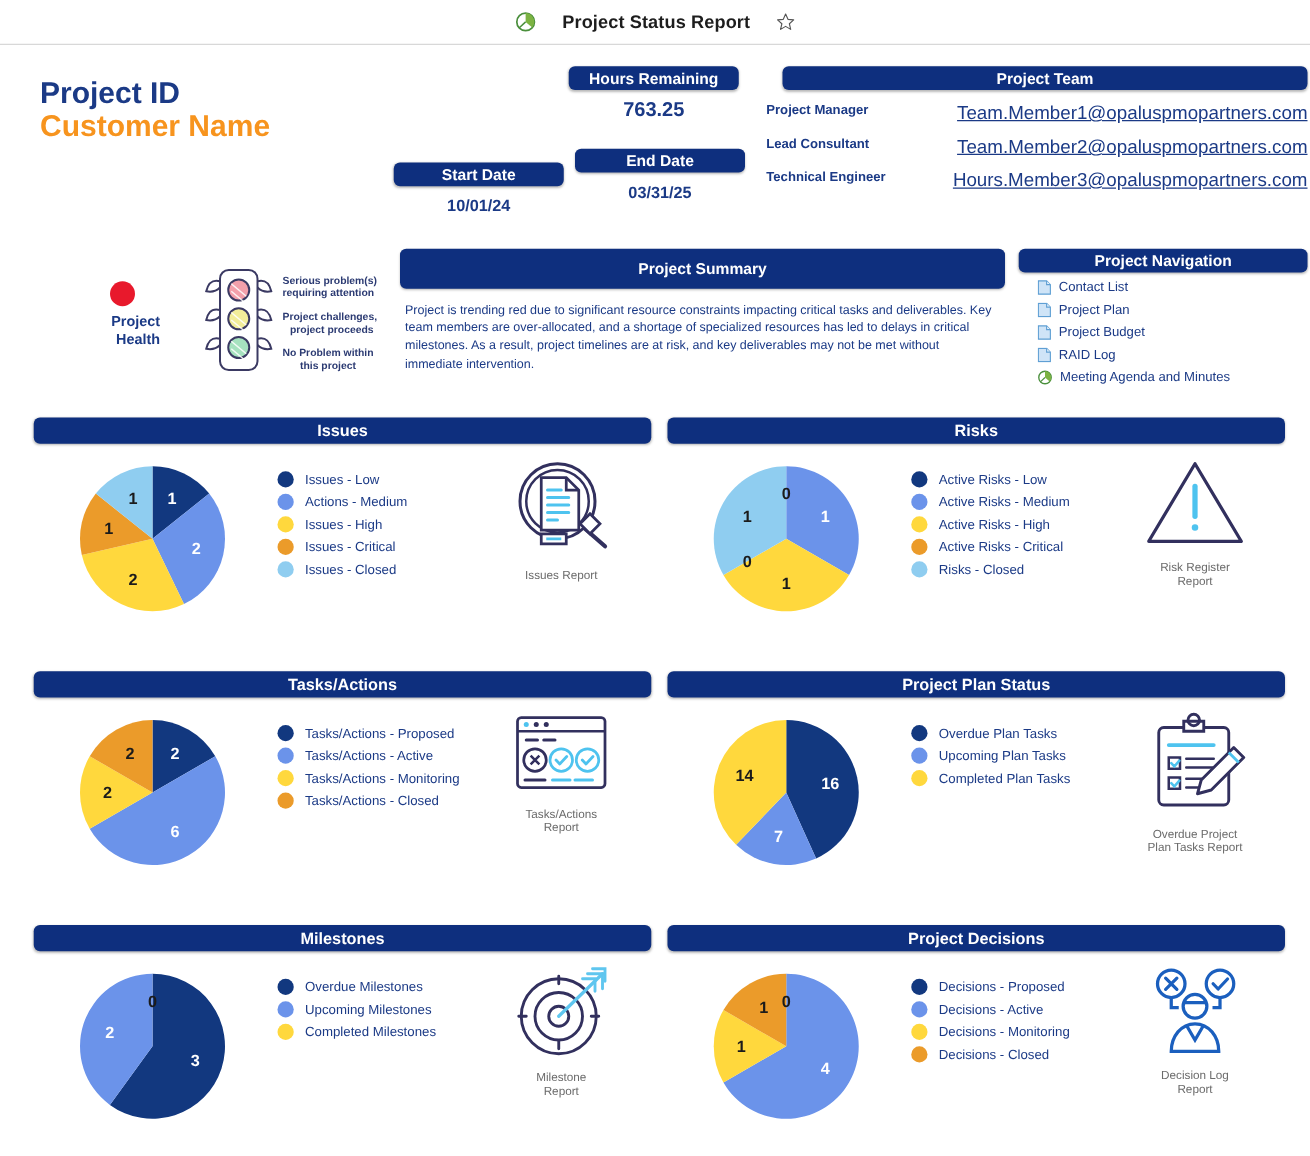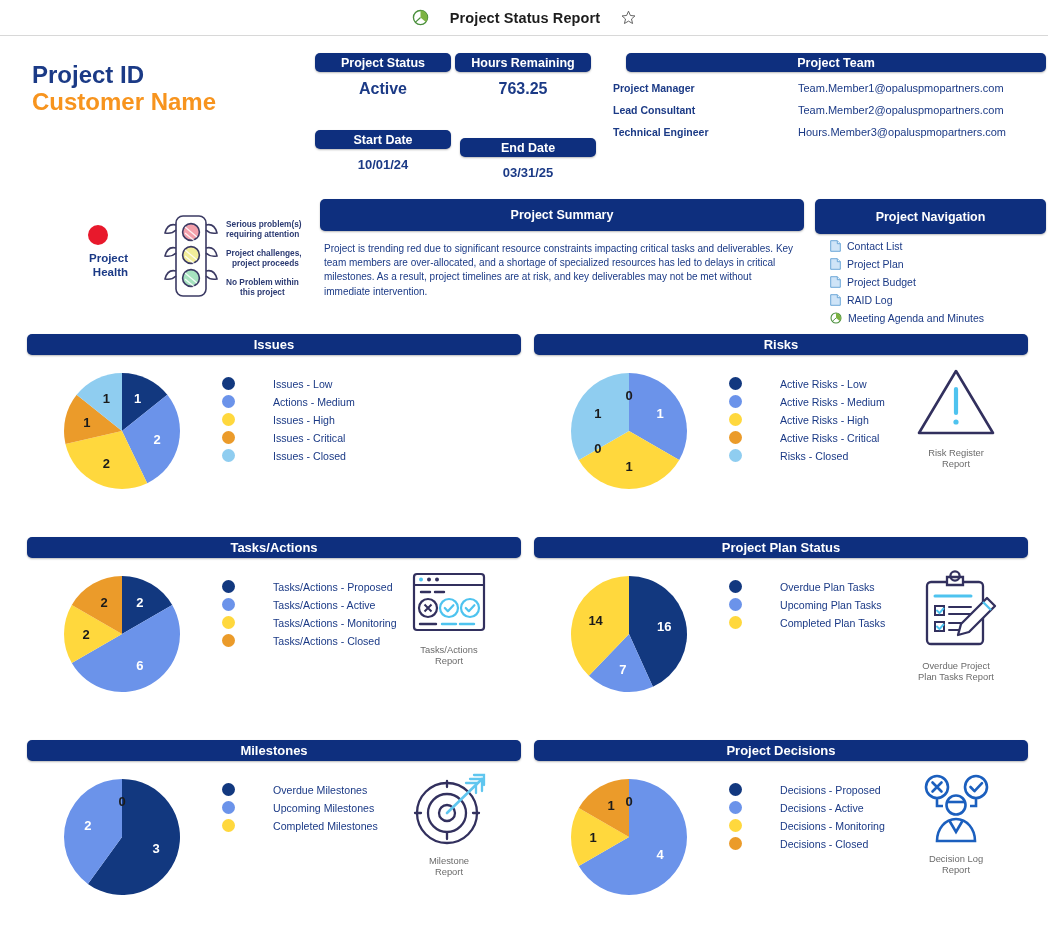--- a/index.html
+++ b/index.html
@@ -29,58 +29,58 @@
   .ident .cust{font-size:24px;font-weight:bold;color:#f7941e;}
 
   
   .kpi{position:absolute;width:136px;}
   .kpi .navybar{height:19px;font-size:12.5px;}
   .kpi .val{margin-top:8px;text-align:center;font-size:16px;font-weight:bold;color:#1b3a86;}
   .kpi.small .val{font-size:13px;}
   #kpi-status{left:315px;top:53px;}
   #kpi-hours{left:455px;top:53px;}
   #kpi-start{left:315px;top:130px;}
-  #kpi-end{left:460px;top:138px;}
+  #kpi-end{left:460px;top:119px;}
 
   
   #team{position:absolute;left:606px;top:53px;width:440px;}
   #team .navybar{height:19px;font-size:12.5px;margin-left:20px;}
   .team-row{display:flex;align-items:flex-start;margin-top:10px;}
   .team-role{width:185px;padding-left:7px;font-size:10.5px;font-weight:bold;color:#1b3a86;}
-  .team-mail{font-size:11px;color:#1b3a86;}
+  .team-mail{font-size:15px;color:#1b3a86;text-decoration:underline;}
 
   
   #health{position:absolute;left:68px;top:225px;width:60px;text-align:right;}
   .health-dot{width:20px;height:20px;border-radius:50%;background:#e8192c;margin:0 auto 6px;}
   .health-lbl{font-size:11.5px;font-weight:bold;color:#1b3a86;line-height:1.25;}
 
   #tl{position:absolute;left:160px;top:212px;width:150px;height:92px;}
 
   
   #summary{position:absolute;left:320px;top:199px;width:484px;}
   #summary .navybar{height:32px;font-size:12.5px;}
   .summary-txt{margin-top:11px;padding:0 4px;font-size:10px;line-height:1.42;color:#1b3a86;}
 
   
   #nav{position:absolute;left:815px;top:199px;width:231px;}
-  #nav .navybar{height:35px;font-size:12.5px;}
+  #nav .navybar{height:19px;font-size:12.5px;}
   .nav-item{display:flex;align-items:center;gap:6px;margin-top:6px;padding-left:15px;font-size:10.5px;color:#1b3a86;cursor:pointer;}
   .nav-item:first-of-type{margin-top:8px;}
   .doc-ico{width:11px;height:12px;flex:none;}
   .clock-ico{width:12px;height:12px;flex:none;}
 
   
   .sect{position:absolute;width:494px;}
   .sect > .navybar{height:21px;font-size:13px;width:100%;box-sizing:border-box;}
   .sect-body{position:relative;height:170px;}
   .pie-wrap{position:absolute;left:33px;top:14px;}
   .legend{position:absolute;left:195px;top:22px;}
   .leg-row{display:flex;align-items:center;gap:9px;margin-bottom:5px;}
   .leg-sw{width:13px;height:13px;border-radius:50%;flex:none;}
-  .leg-lbl{font-size:10.6px;color:#1b3a86;white-space:nowrap;margin-left:29px;}
+  .leg-lbl{font-size:10.6px;color:#1b3a86;white-space:nowrap;}
   .rpt{position:absolute;right:12px;top:10px;width:120px;text-align:center;cursor:pointer;}
   .rpt-cap{margin-top:2px;font-size:9.4px;color:#6b6b6b;line-height:1.22;}
 
   #sec-issues{left:27px;top:334px;}
   #sec-risks{left:534px;top:334px;}
   #sec-tasks{left:27px;top:537px;}
   #sec-plan{left:534px;top:537px;}
   #sec-miles{left:27px;top:740px;}
   #sec-dec{left:534px;top:740px;}
 </style>
@@ -103,24 +103,20 @@
         <path d="M10 1.6 L12.5 7.3 L18.6 7.9 L14 12 L15.4 18 L10 14.8 L4.6 18 L6 12 L1.4 7.9 L7.5 7.3 Z" fill="none" stroke="#555" stroke-width="1.2" stroke-linejoin="round"></path>
       </svg>
     </span>
   </div>
 
   <div class="ident">
     <div class="pid">Project ID</div>
     <div class="cust">Customer Name</div>
   </div>
 
-  <div class="kpi" id="kpi-status">
-    <div class="navybar">Project Status</div>
-    <div class="val">Active</div>
-  </div>
   <div class="kpi" id="kpi-hours">
     <div class="navybar">Hours Remaining</div>
     <div class="val">763.25</div>
   </div>
   <div class="kpi small" id="kpi-start">
     <div class="navybar">Start Date</div>
     <div class="val">10/01/24</div>
   </div>
   <div class="kpi small" id="kpi-end">
     <div class="navybar">End Date</div>
@@ -267,20 +263,36 @@
           </div>
           <div class="leg-row">
             <span class="leg-sw" style="background: rgb(235, 155, 42);"></span>
             <span class="leg-lbl">Issues - Critical</span>
           </div>
           <div class="leg-row">
             <span class="leg-sw" style="background: rgb(143, 205, 240);"></span>
             <span class="leg-lbl">Issues - Closed</span>
           </div>
         </div>
+      <div class="rpt">
+        <svg width="86" height="82" viewBox="0 0 86 82">
+          <circle cx="40" cy="36" r="30" fill="none" stroke="#32305e" stroke-width="2.4"></circle>
+          <circle cx="40" cy="36" r="25" fill="none" stroke="#32305e" stroke-width="2"></circle>
+          <path d="M27 17h20l10 10v32H27z" fill="#fff" stroke="#32305e" stroke-width="2.2"></path>
+          <path d="M47 17v10h10" fill="none" stroke="#32305e" stroke-width="2.2"></path>
+          <g stroke="#4ec3ef" stroke-width="2.4" stroke-linecap="round">
+            <path d="M32 27h11M32 33h17M32 39h17M32 45h17M32 51h8"></path>
+          </g>
+          <path d="M27 62h20v8H27z" fill="#fff" stroke="#32305e" stroke-width="2.2"></path>
+          <path d="M31 66h12" stroke="#4ec3ef" stroke-width="2.2"></path>
+          <path d="M62 58l16 14" stroke="#32305e" stroke-width="3.4" stroke-linecap="round"></path>
+          <path d="M58 54l8-8 8 8-8 8z" fill="#fff" stroke="#32305e" stroke-width="2.2"></path>
+        </svg>
+        <div class="rpt-cap"><span>Issues Report</span></div>
+      </div>
     </div>
   </div>
 
   <div class="sect" id="sec-risks">
     <div class="navybar">Risks</div>
     <div class="sect-body">
       <div class="pie-wrap"><svg width="124" height="124" viewBox="0 0 124 124">
             <path d="M 62 62 L 62 4 A 58 58 0 0 1 112.22947341949745 91 Z" fill="#6b93ea"></path>
             <path d="M 62 62 L 112.22947341949745 91 A 58 58 0 0 1 11.770526580502555 91 Z" fill="#ffd83d"></path>
             <path d="M 62 62 L 11.770526580502555 91 A 58 58 0 0 1 61.99999999999999 4 Z" fill="#8fcdf0"></path>

